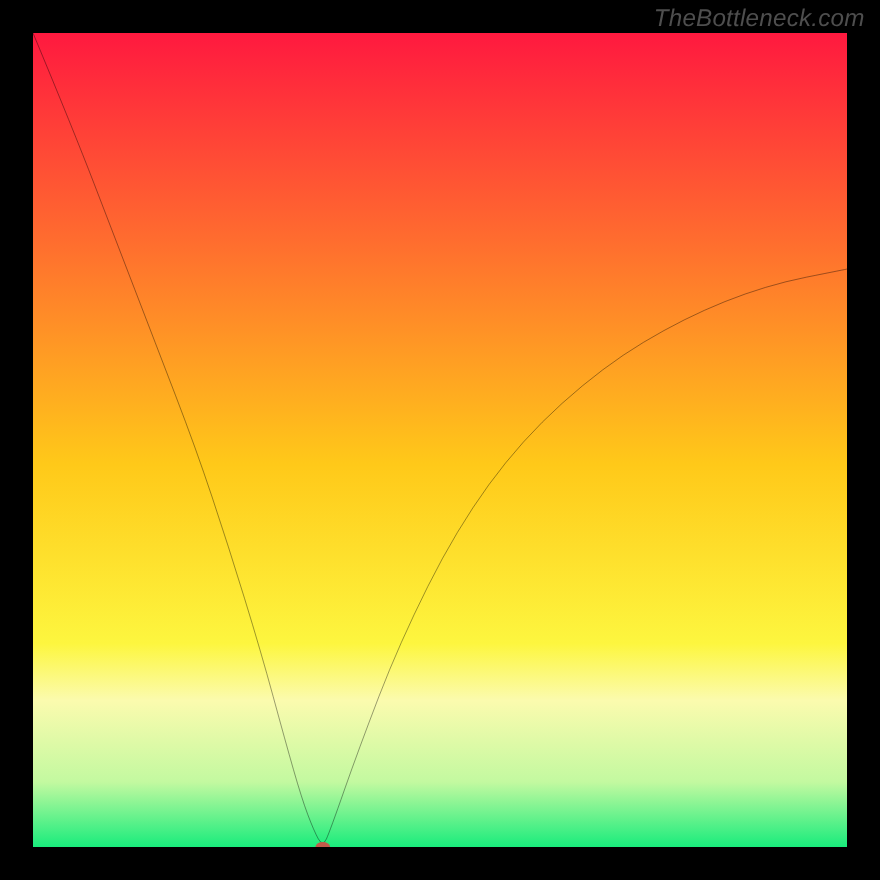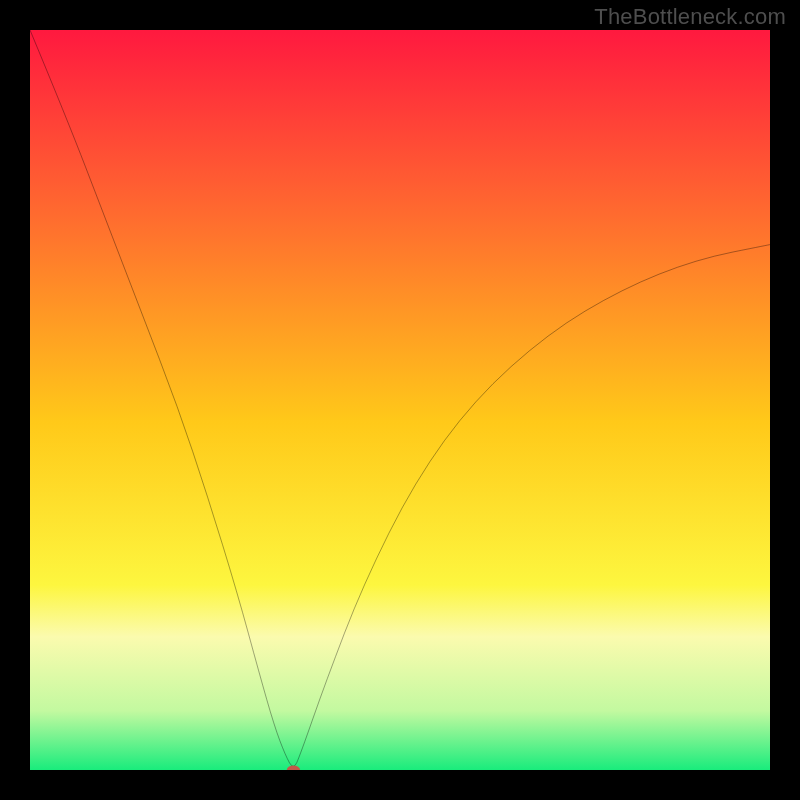--- a/index.html
+++ b/index.html
@@ -9,20 +9,21 @@
     height: 800px;
     background: #000;
     font-family: Arial, Helvetica, sans-serif;
     overflow: hidden;
   }
   .frame {
     position: relative;
     width: 800px;
     height: 800px;
     background: #000;
+    font-style: italic;
   }
   .watermark {
     position: absolute;
     top: 4px;
     right: 14px;
     color: #4e4e4e;
     font-size: 22px;
     font-weight: 500;
     letter-spacing: 0.2px;
     user-select: none;

